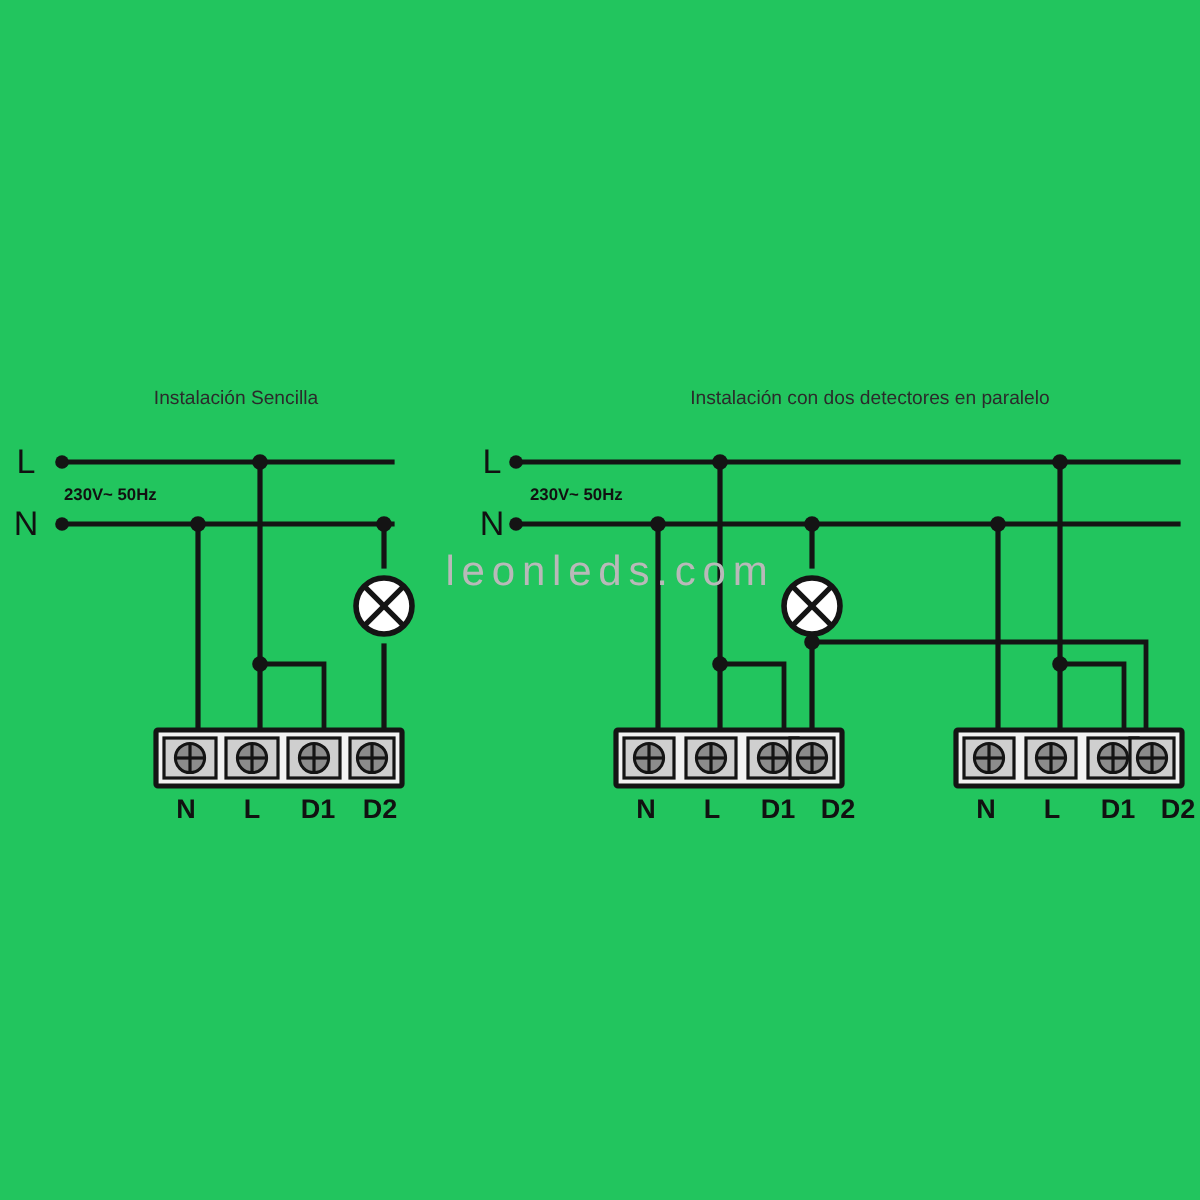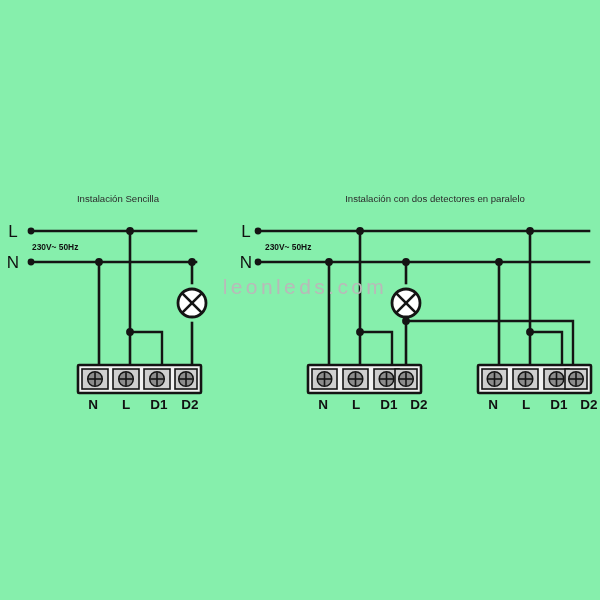--- a/index.html
+++ b/index.html
@@ -11,21 +11,21 @@
   body {
     width: 600px;
     height: 600px;
     font-family: "Liberation Sans", sans-serif;
     overflow: hidden;
   }
   #diagram-root {
     position: relative;
     width: 600px;
     height: 600px;
-    background: #86efac;
+    background: #22c55e;
   }
   svg#wiring-svg {
     display: block;
     width: 600px;
     height: 600px;
   }
   .wire {
     stroke: #141414;
     stroke-width: 2.6;
     fill: none;

